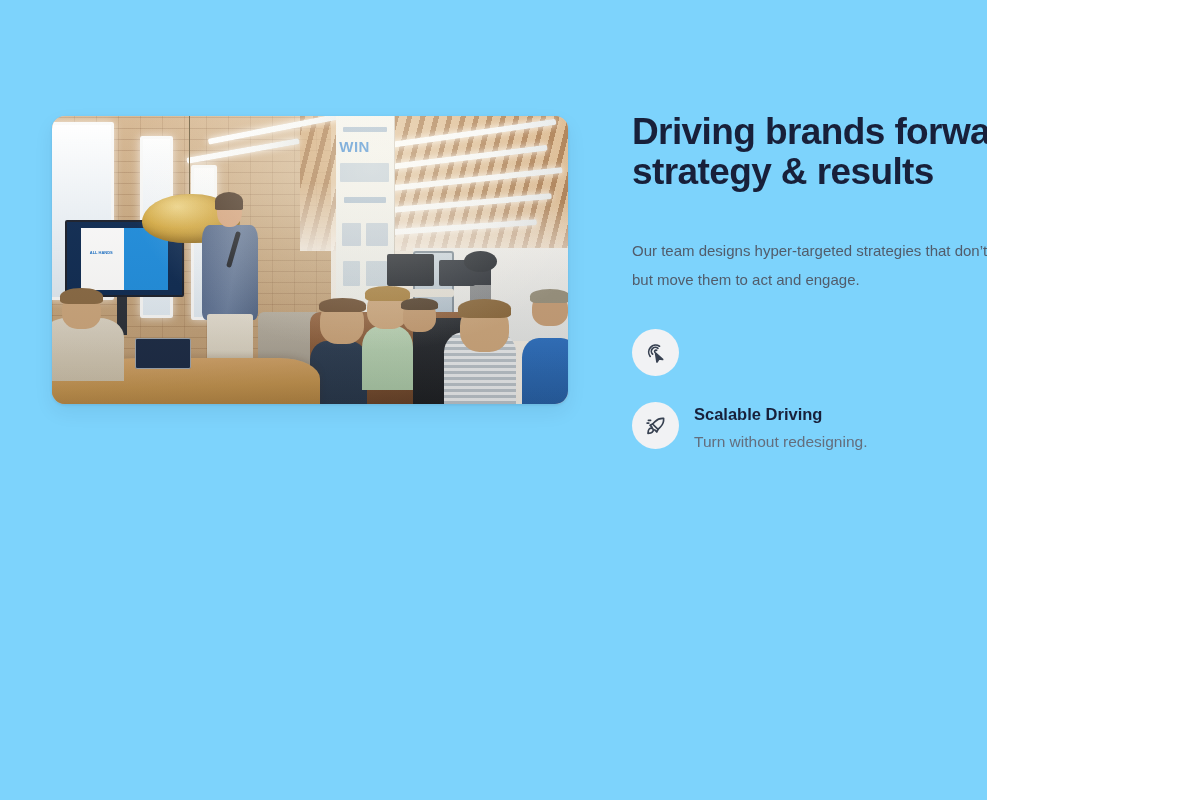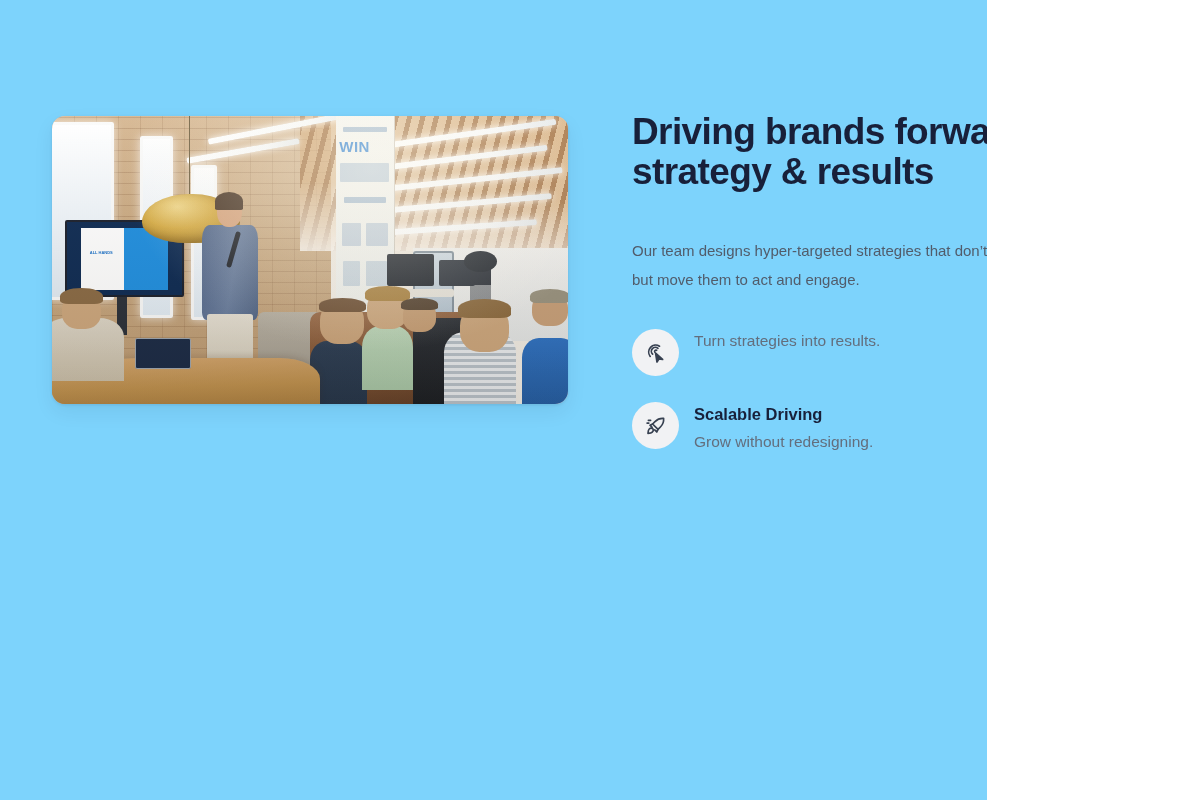--- a/index.html
+++ b/index.html
@@ -565,37 +565,36 @@
         <div class="feature-item">
           <span class="feature-icon">
             <svg width="24" height="24" viewBox="0 0 24 24" fill="none" stroke="#374151" stroke-width="1.7" stroke-linecap="round" stroke-linejoin="round">
               <path d="M6.2 15.4a7 7 0 0 1 9.3-10.2"></path>
               <path d="M8.6 13.2a4 4 0 0 1 5.4-5.9"></path>
               <path d="M10.9 11.2a1.3 1.3 0 0 1 1.7-1.9"></path>
               <path d="M11.6 12.1 13 21l2-3.1 3.6.6z" fill="#374151" stroke="#374151"></path>
             </svg>
           </span>
           <div class="feature-text">
-            <div class="feature-desc">Turn strategies into results.</div>
           </div>
         </div>
 
         <div class="feature-item">
           <span class="feature-icon">
             <svg width="24" height="24" viewBox="0 0 24 24" fill="none" stroke="#374151" stroke-width="1.7" stroke-linecap="round" stroke-linejoin="round">
               <path d="M19.6 4.4c.3 3.3-.8 6.2-3.2 8.6l-2.4 2.4-5.4-5.4 2.4-2.4c2.4-2.4 5.3-3.5 8.6-3.2z"></path>
               <path d="M8.6 10 6 11.2l2.1 2.1"></path>
               <path d="M14 15.4l-1.2 2.6-2.1-2.1"></path>
               <path d="M9.1 15a2.8 2.8 0 0 0-3.9 0c-1 1-1.2 4.3-1.2 4.3s3.3-.2 4.3-1.2a2.8 2.8 0 0 0 .8-3.1z"></path>
               <path d="M4.4 6.3h2.2M3.1 9.1h1.7"></path>
             </svg>
           </span>
           <div class="feature-text">
             <div class="feature-title">Scalable Driving</div>
-            <div class="feature-desc">Grow without redesigning.</div>
+            <div class="feature-desc">Turn without redesigning.</div>
           </div>
         </div>
 
       </div>
     </div>
 
   </section>
 </div>
 
 </body></html>

